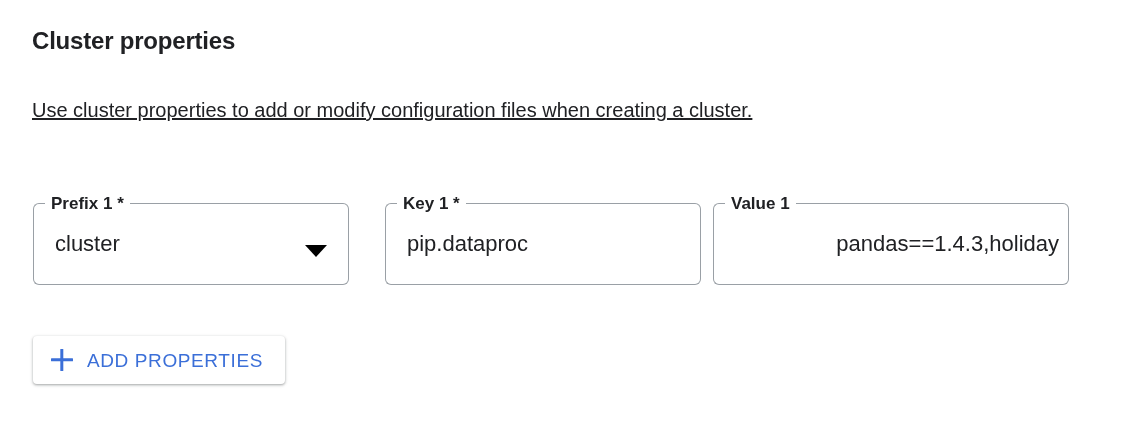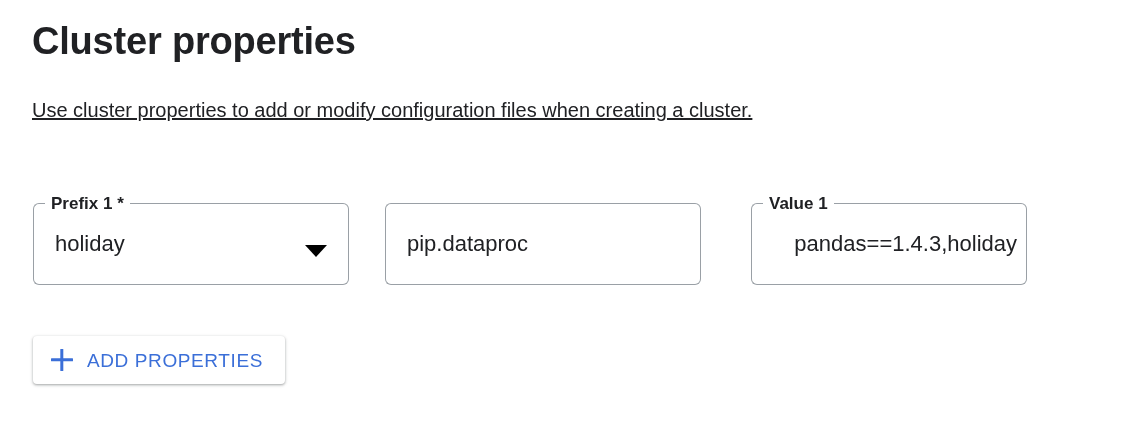--- a/index.html
+++ b/index.html
@@ -14,21 +14,21 @@
     position: relative;
     font-family: "Liberation Sans", sans-serif;
     color: #202124;
     overflow: hidden;
   }
 
   .page-title {
     position: absolute;
     left: 32px;
     top: 20px;
-    font-size: 38px;
+    font-size: 24px;
     line-height: 42px;
     font-weight: 700;
     letter-spacing: -0.2px;
     color: #202124;
     white-space: nowrap;
   }
 
   .page-subtitle {
     position: absolute;
     left: 32px;
@@ -51,21 +51,21 @@
   }
 
   .mdc-field {
     position: absolute;
     top: 7px;
     height: 82px;
   }
 
   .field-prefix { left: 33px;  width: 316px; padding-left: 40px; }
   .field-key    { left: 385px; width: 316px; }
-  .field-value  { left: 751px; width: 276px; }
+  .field-value  { left: 713px; width: 356px; }
 
   
   .notch-outline {
     position: absolute;
     inset: 0;
     display: flex;
     pointer-events: none;
   }
   .notch-leading {
     width: 12px;
@@ -189,27 +189,30 @@
 <div class="fields-row">
 
   <div class="mdc-field field-prefix">
     <div class="notch-outline">
       <span class="notch-leading"></span>
       <span class="notch-notch">
         <span class="field-label">Prefix 1 *</span>
       </span>
       <span class="notch-trailing"></span>
     </div>
-    <div class="field-value-text">holiday</div>
+    <div class="field-value-text">cluster</div>
     <span class="dropdown-arrow"></span>
   </div>
 
   <div class="mdc-field field-key">
     <div class="notch-outline">
       <span class="notch-leading"></span>
+      <span class="notch-notch">
+        <span class="field-label">Key 1 *</span>
+      </span>
       <span class="notch-trailing"></span>
     </div>
     <div class="field-value-text">pip.dataproc</div>
   </div>
 
   <div class="mdc-field field-value">
     <div class="notch-outline">
       <span class="notch-leading"></span>
       <span class="notch-notch">
         <span class="field-label">Value 1</span>

